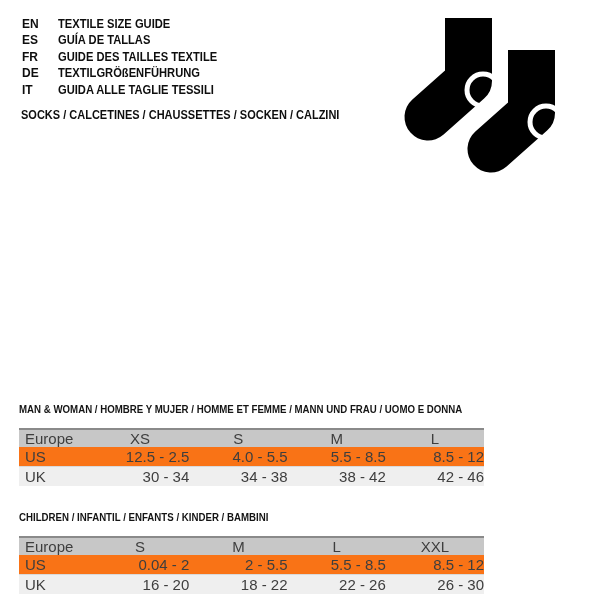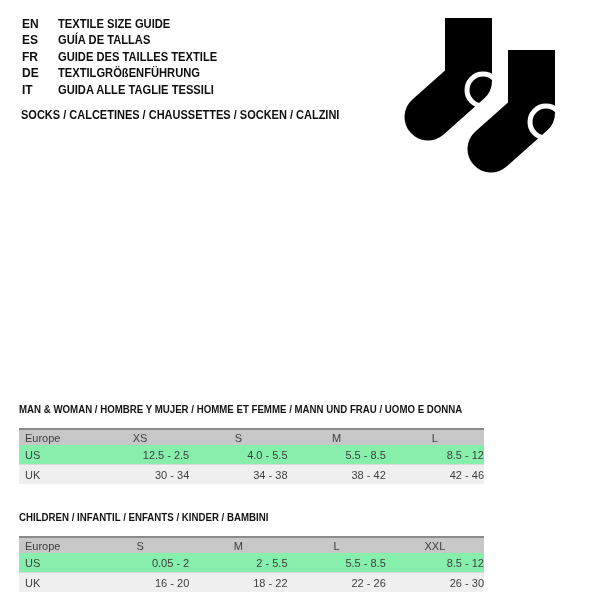--- a/index.html
+++ b/index.html
@@ -81,21 +81,21 @@
     color: #141414;
     transform: scaleX(0.88);
     transform-origin: left top;
     white-space: nowrap;
   }
 
   table.size-table {
     border-collapse: collapse;
     width: 465px;
     table-layout: fixed;
-    font-size: 11px;
+    font-size: 15px;
     color: #3e3e3e;
   }
   table.size-table col.region-col { width: 72px; }
   table.size-table col.size-col   { width: 98.25px; }
 
   table.size-table th {
     background: #c7c7c7;
     border-top: 2px solid #8a8a8a;
     font-weight: normal;
     height: 15px;
@@ -106,21 +106,21 @@
     height: 19px;
     padding: 0;
     text-align: right;
     vertical-align: middle;
   }
   table.size-table th:first-child,
   table.size-table td:first-child {
     text-align: left;
     padding-left: 6px;
   }
-  table.size-table tr.row-us td { background: #86efac; }
+  table.size-table tr.row-us td { background: #f97316; }
   table.size-table tr.row-uk td {
     background: #efefef;
     border-top: 1px solid #d9d9d9;
     margin-left: 40px;
   }
 </style>
 </head>
 <body>
 
 <div class="page">
@@ -218,21 +218,21 @@
           <th>Europe</th>
           <th>S</th>
           <th>M</th>
           <th>L</th>
           <th>XXL</th>
         </tr>
       </thead>
       <tbody>
         <tr class="row-us">
           <td>US</td>
-          <td>0.05 - 2</td>
+          <td>0.04 - 2</td>
           <td>2 - 5.5</td>
           <td>5.5 - 8.5</td>
           <td>8.5 - 12</td>
         </tr>
         <tr class="row-uk">
           <td>UK</td>
           <td>16 - 20</td>
           <td>18 - 22</td>
           <td>22 - 26</td>
           <td>26 - 30</td>

